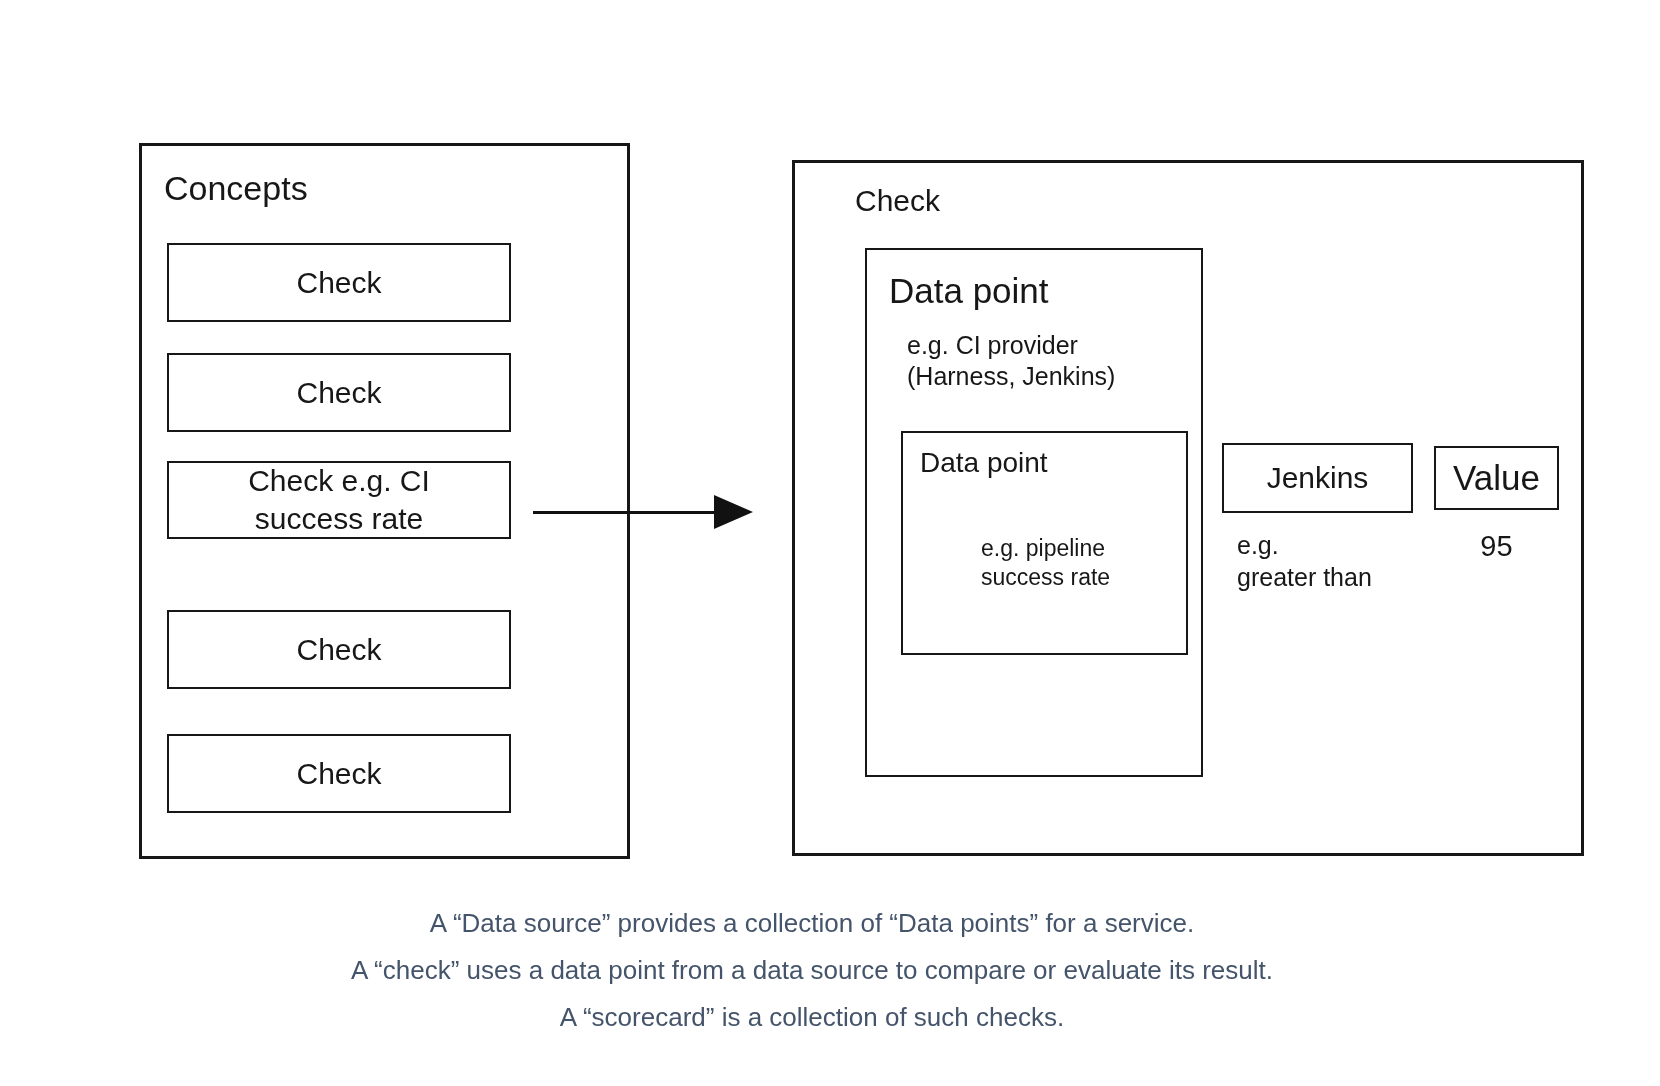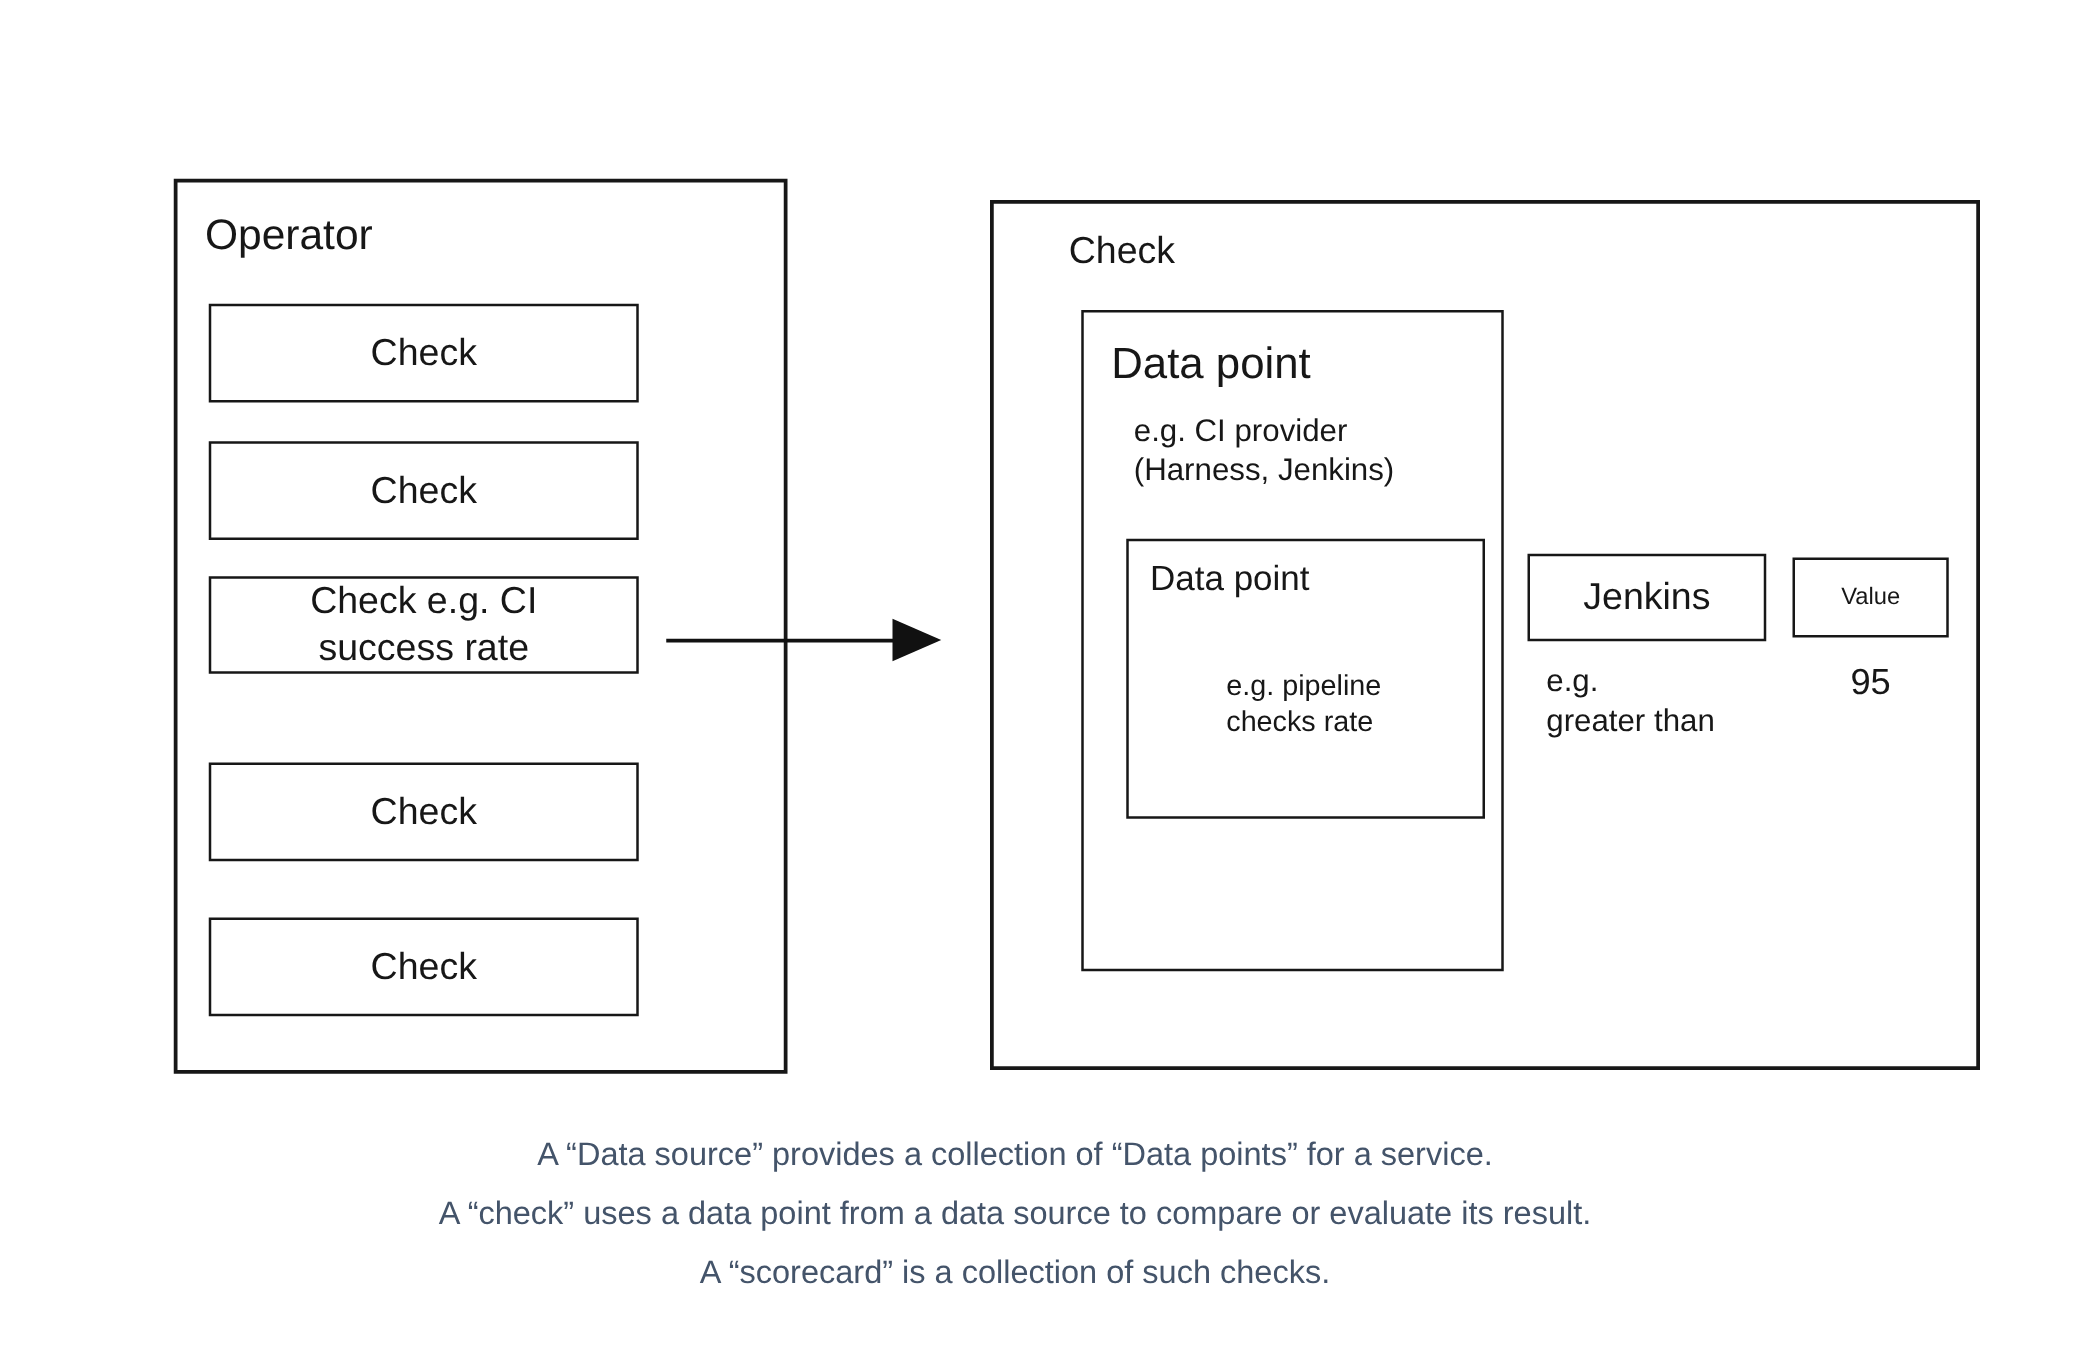--- a/index.html
+++ b/index.html
@@ -131,21 +131,21 @@
     left: 442px; top: 366px;
     font-size: 25px; line-height: 32px;
   }
   .value-box {
     position: absolute;
     left: 639px; top: 283px;
     width: 125px; height: 64px;
     border: 2.5px solid #171717;
     box-sizing: border-box;
     display: flex; align-items: center; justify-content: center;
-    font-size: 19px;
+    font-size: 35px;
   }
   .value-example {
     position: absolute;
     left: 639px; top: 367px;
     width: 125px;
     text-align: center;
     font-size: 29px;
   }
 
   
@@ -160,21 +160,21 @@
   }
   .caption p { margin: 0; }
 </style>
 </head>
 <body>
 
 <div class="canvas">
 
 
   <div class="scorecard-box">
-    <div class="scorecard-label hand">Operator</div>
+    <div class="scorecard-label hand">Concepts</div>
     <div class="check-box check-1 hand">Check</div>
     <div class="check-box check-2 hand">Check</div>
     <div class="check-box check-3 hand">Check e.g. CI success rate</div>
     <div class="check-box check-4 hand">Check</div>
     <div class="check-box check-5 hand">Check</div>
   </div>
 
   <div>
     <div class="arrow-line"></div>
     <div class="arrow-head"></div>
@@ -187,21 +187,21 @@
       <div class="datasource-label hand">Data point</div>
       <div class="datasource-example hand">
         <div>e.g. CI provider</div>
         <div>(Harness, Jenkins)</div>
       </div>
 
       <div class="datapoint-box">
         <div class="datapoint-label hand">Data point</div>
         <div class="datapoint-example hand">
           <div>e.g. pipeline</div>
-          <div>checks rate</div>
+          <div>success rate</div>
         </div>
       </div>
     </div>
 
     <div class="operator-box hand">
       <span>Jenkins</span>
     </div>
     <div class="operator-example hand">
       <div>e.g.</div>
       <div>greater than</div>

